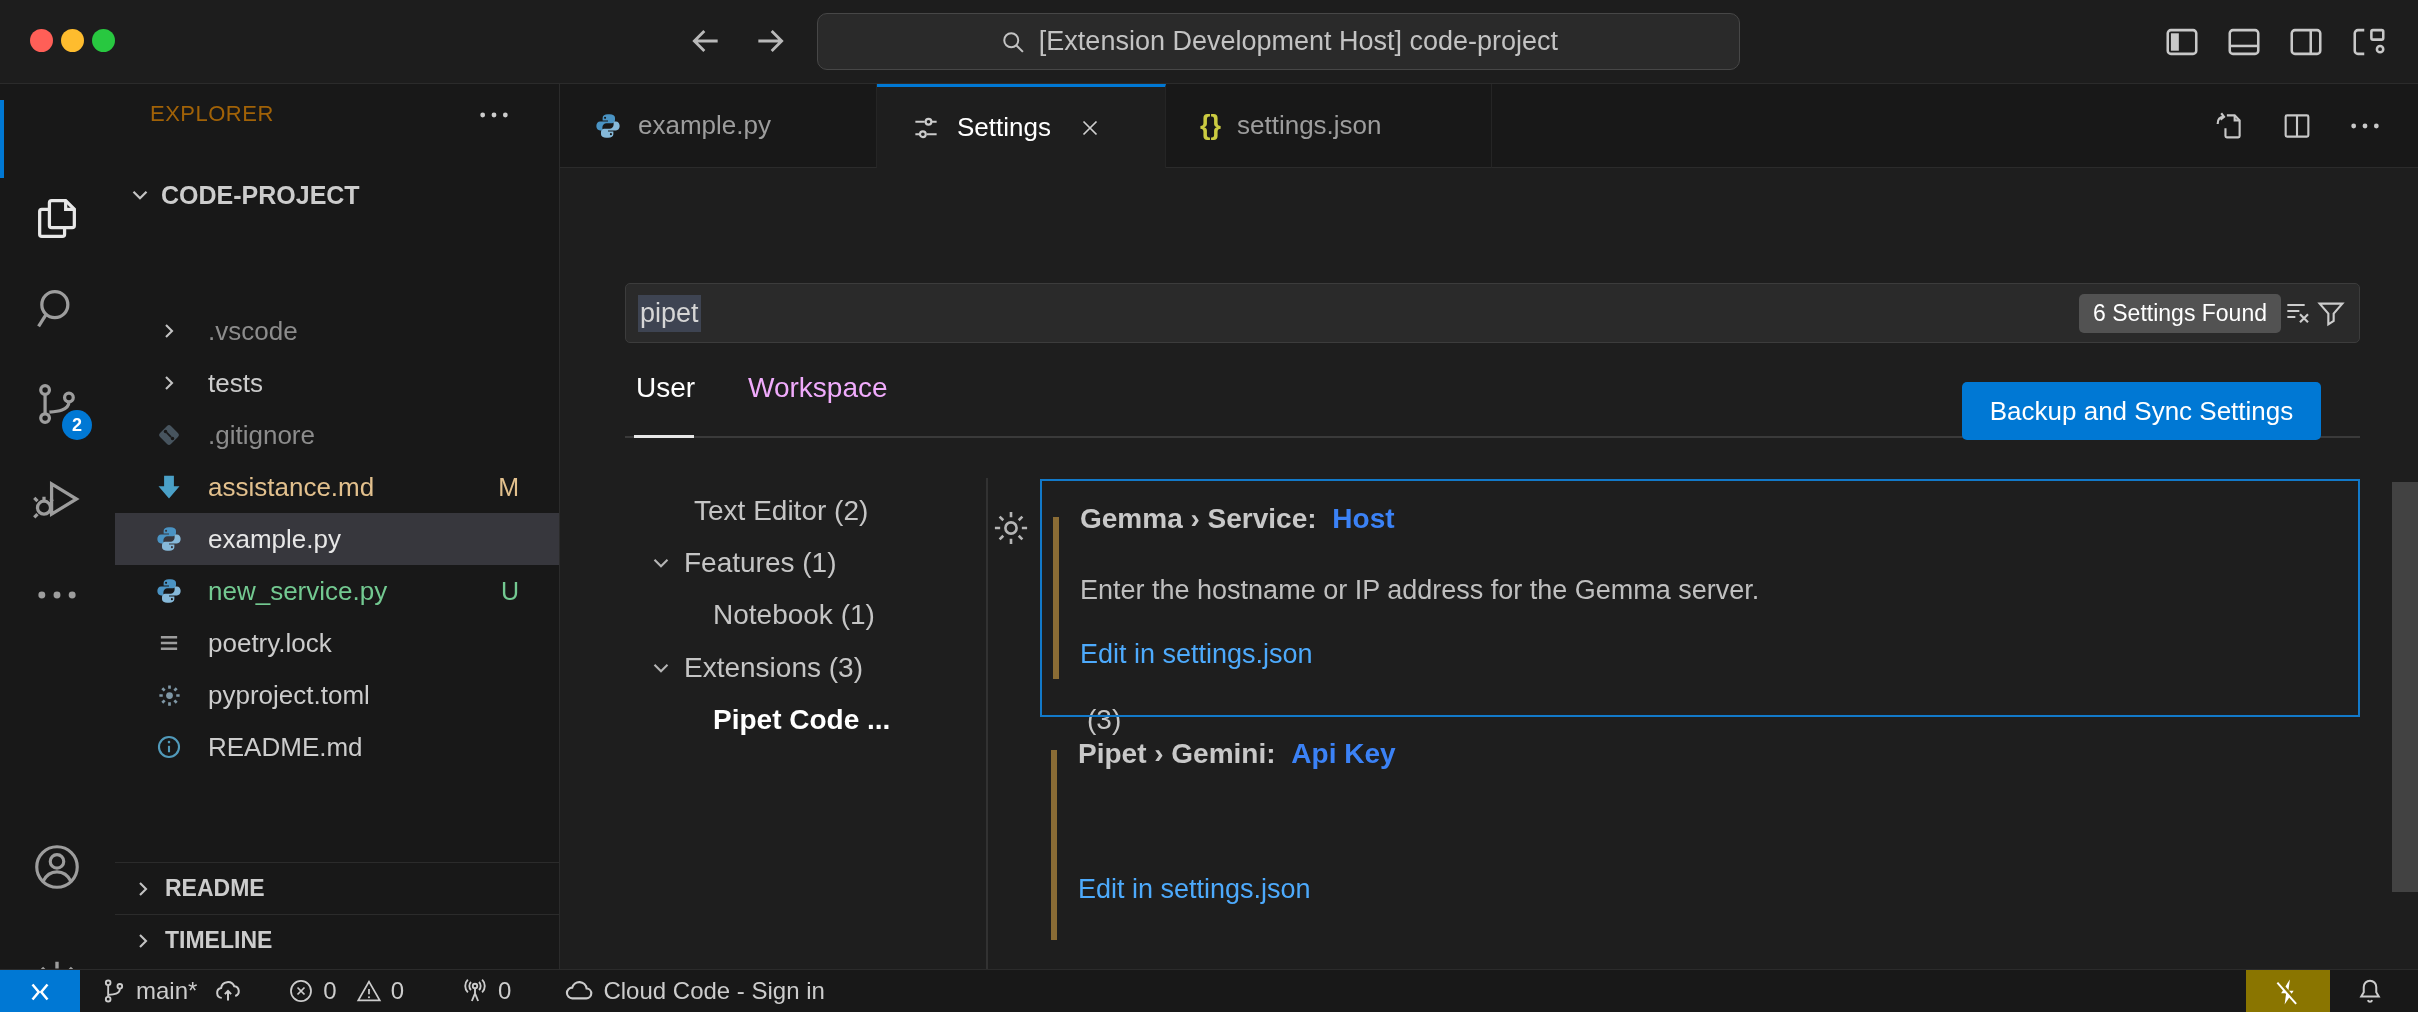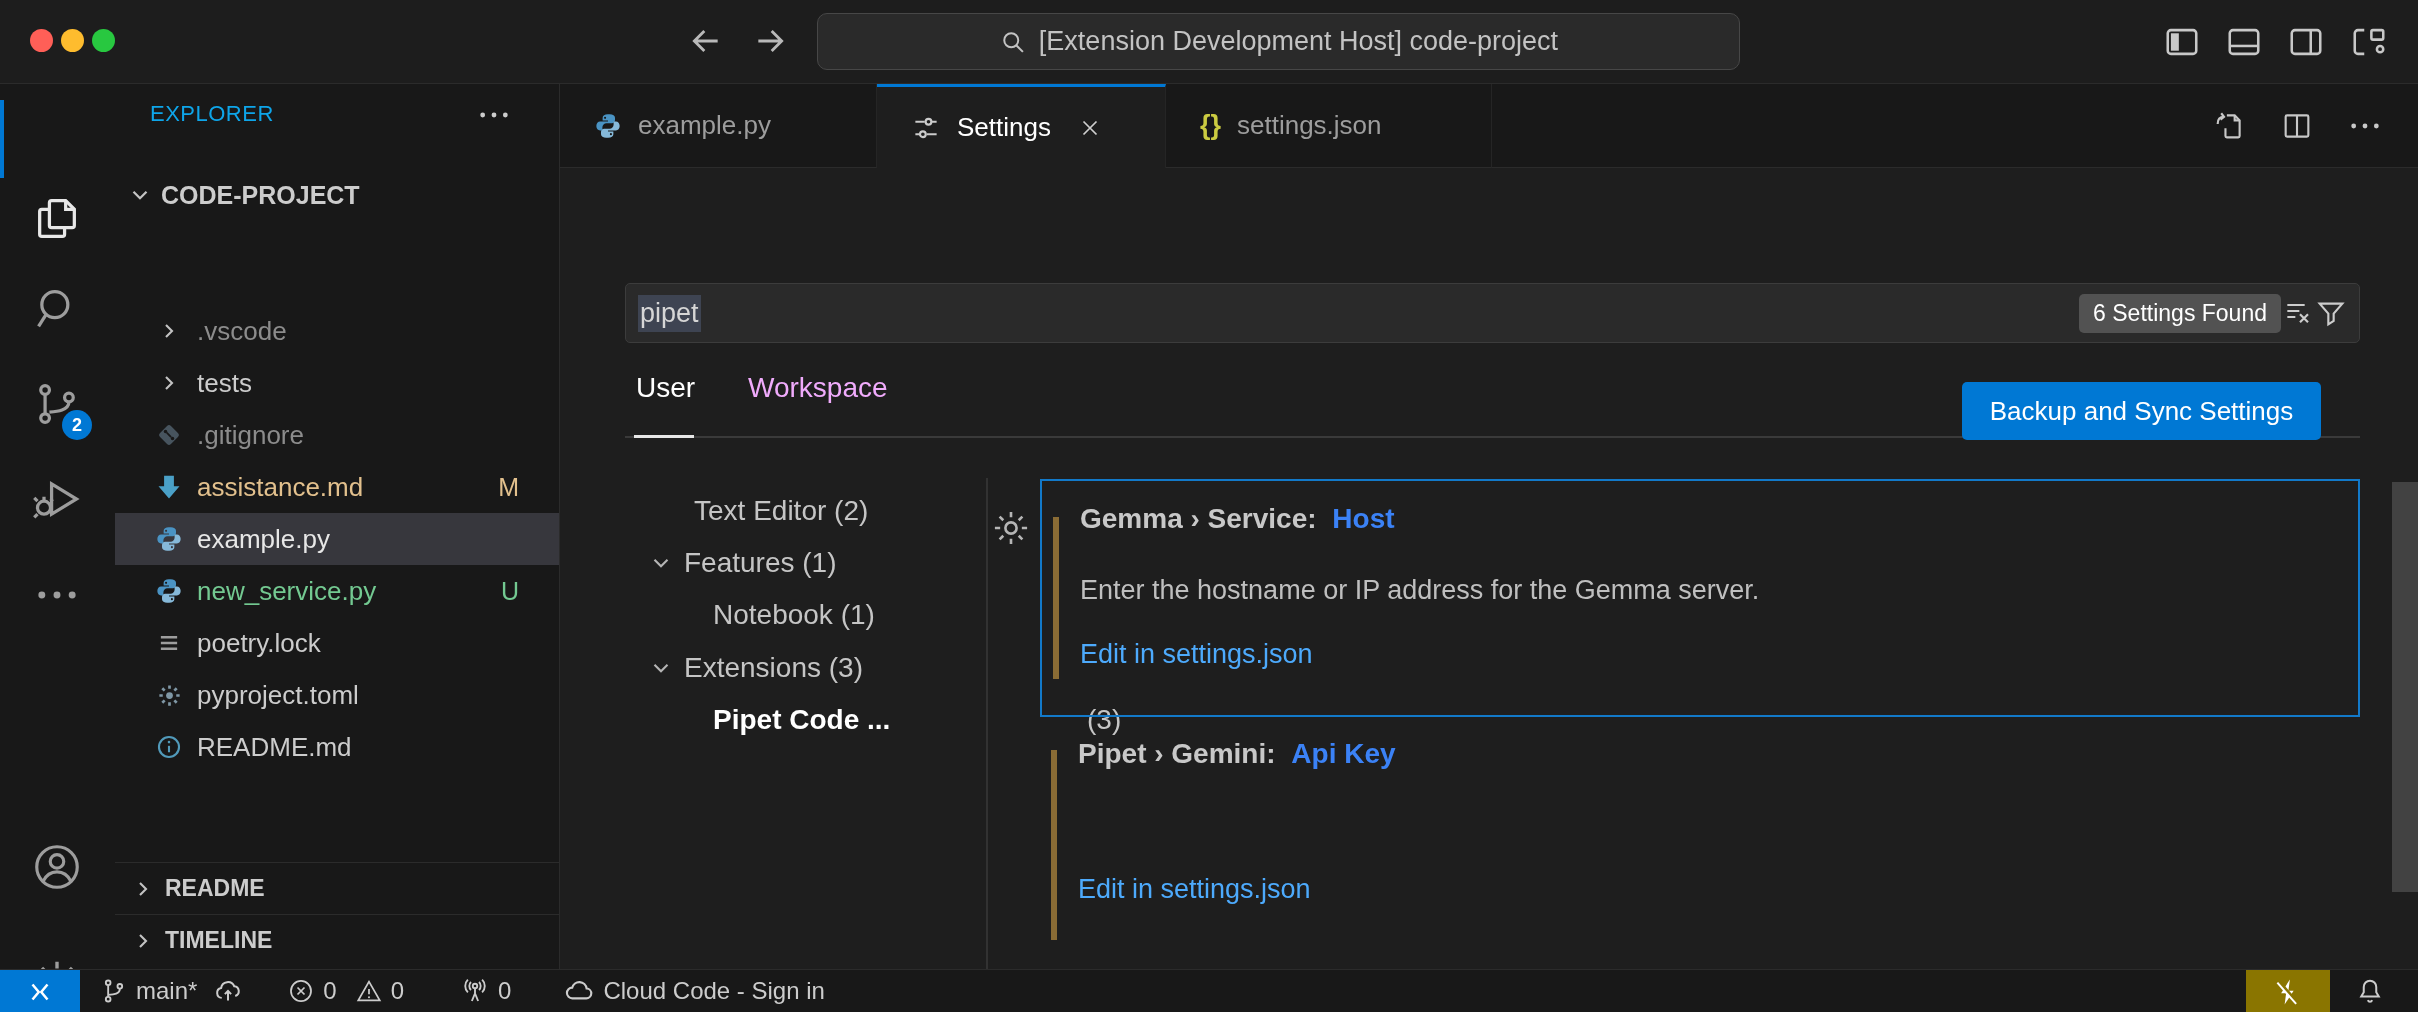--- a/index.html
+++ b/index.html
@@ -25,24 +25,24 @@
   .activitybar { position:absolute; left:0; top:84px; width:115px; height:885px; background:#181818; }
   .ab-item { position:absolute; left:22px; width:70px; height:70px; display:flex; align-items:center; justify-content:center; color:#9d9d9d; }
   .ab-item.active { color:#e7e7e7; }
   .ab-indicator { position:absolute; left:0; top:16px; width:4px; height:78px; background:#0078d4; }
   .badge { position:absolute; width:30px; height:30px; border-radius:50%; background:#0078d4; color:#fff;
     font-size:18px; font-weight:bold; display:flex; align-items:center; justify-content:center; }
 
   
   .sidebar { position:absolute; left:115px; top:84px; width:445px; height:885px; background:#181818; border-right:1px solid #2b2b2b; }
   .sb-header { position:absolute; left:0; top:0; width:100%; height:60px; display:flex; align-items:center; }
-  .sb-title { margin-left:35px; font-size:22px; letter-spacing:0.5px; color:#0ea5e9; }
+  .sb-title { margin-left:35px; font-size:22px; letter-spacing:0.5px; color:#a16207; }
   .sb-more { position:absolute; right:48px; top:18px; color:#cccccc; }
   .rootrow { position:absolute; left:0; top:88px; width:100%; height:46px; display:flex; align-items:center; font-weight:bold; font-size:25px; color:#cccccc; }
-  .srow { position:absolute; left:0; width:100%; height:52px; display:flex; align-items:center; font-size:26px; }
+  .srow { position:absolute; left:0; width:100%; height:52px; display:flex; align-items:center; font-size:26px;gap:11px; }
   .srow.selected { background:#37373d; }
   .chevslot { width:32px; margin-left:38px; display:flex; justify-content:center; color:#c3c3c3; }
   .iconslot { width:32px; margin-left:38px; display:flex; justify-content:center; }
   .fname { margin-left:12px; }
   .gitbadge { position:absolute; right:40px; font-size:25px; }
   .panelrow { position:absolute; left:0; width:100%; height:52px; border-top:1px solid #2b2b2b; display:flex; align-items:center; font-weight:bold; font-size:23px; color:#cccccc; background:#181818; }
 
   
   .editor { position:absolute; left:560px; top:84px; width:1858px; height:885px; background:#1e1e1e; }
   .tabbar { position:absolute; left:0; top:0; width:100%; height:84px; background:#181818; display:flex; }

